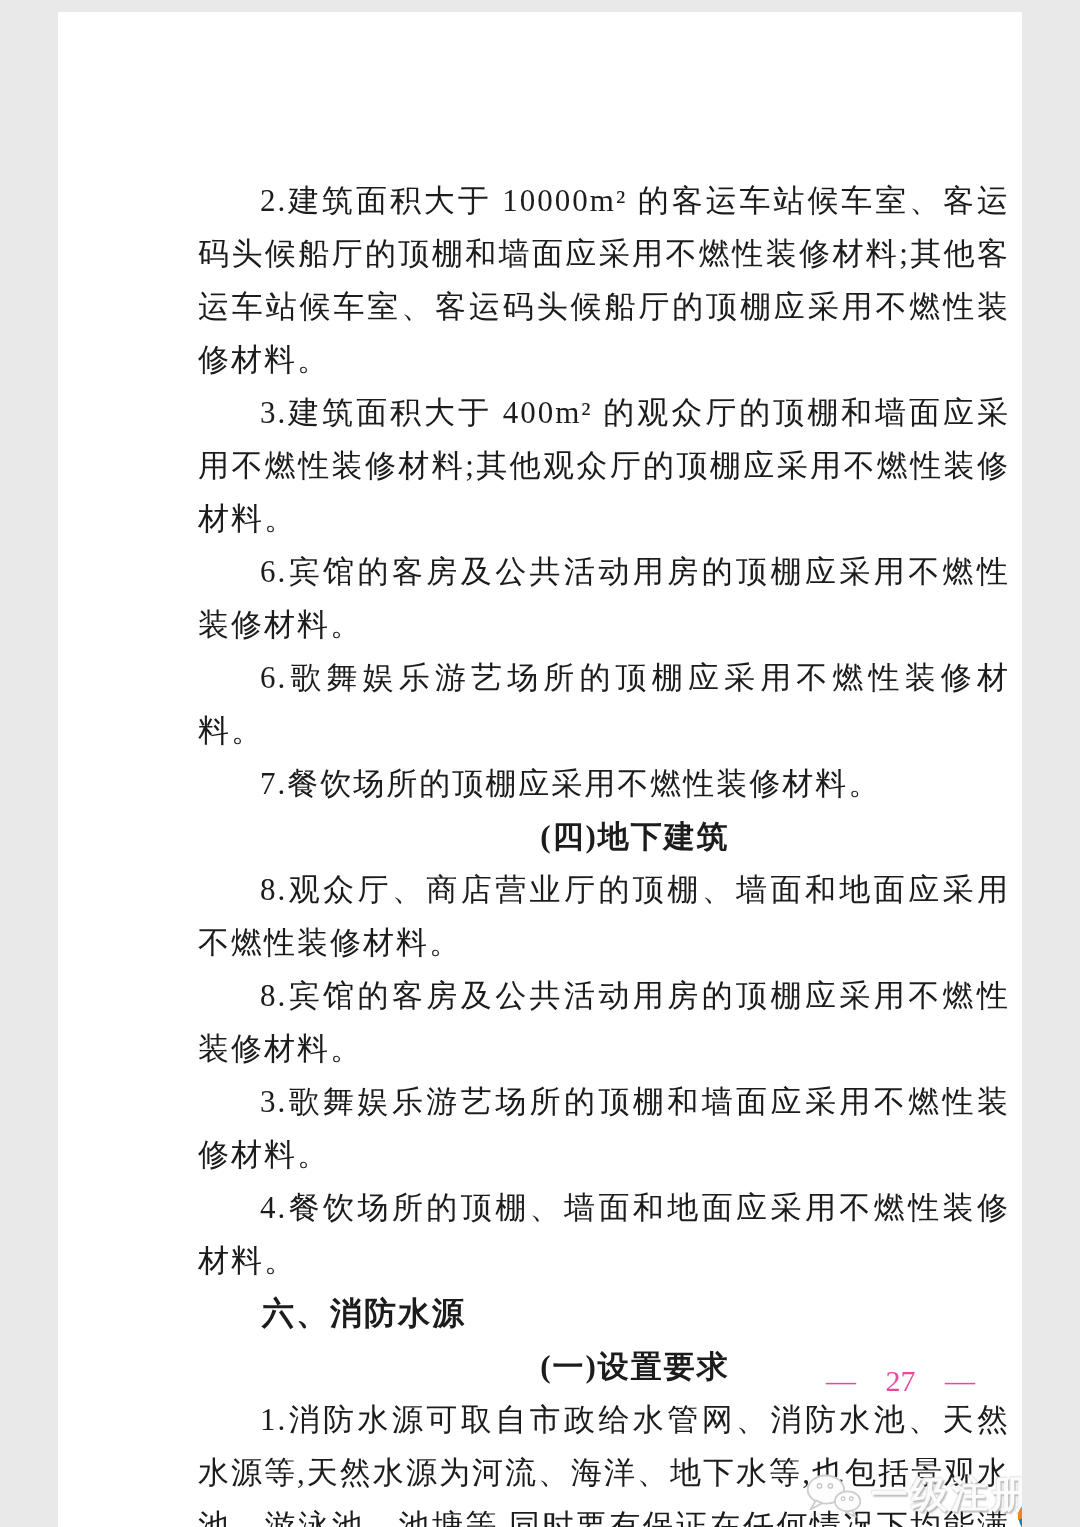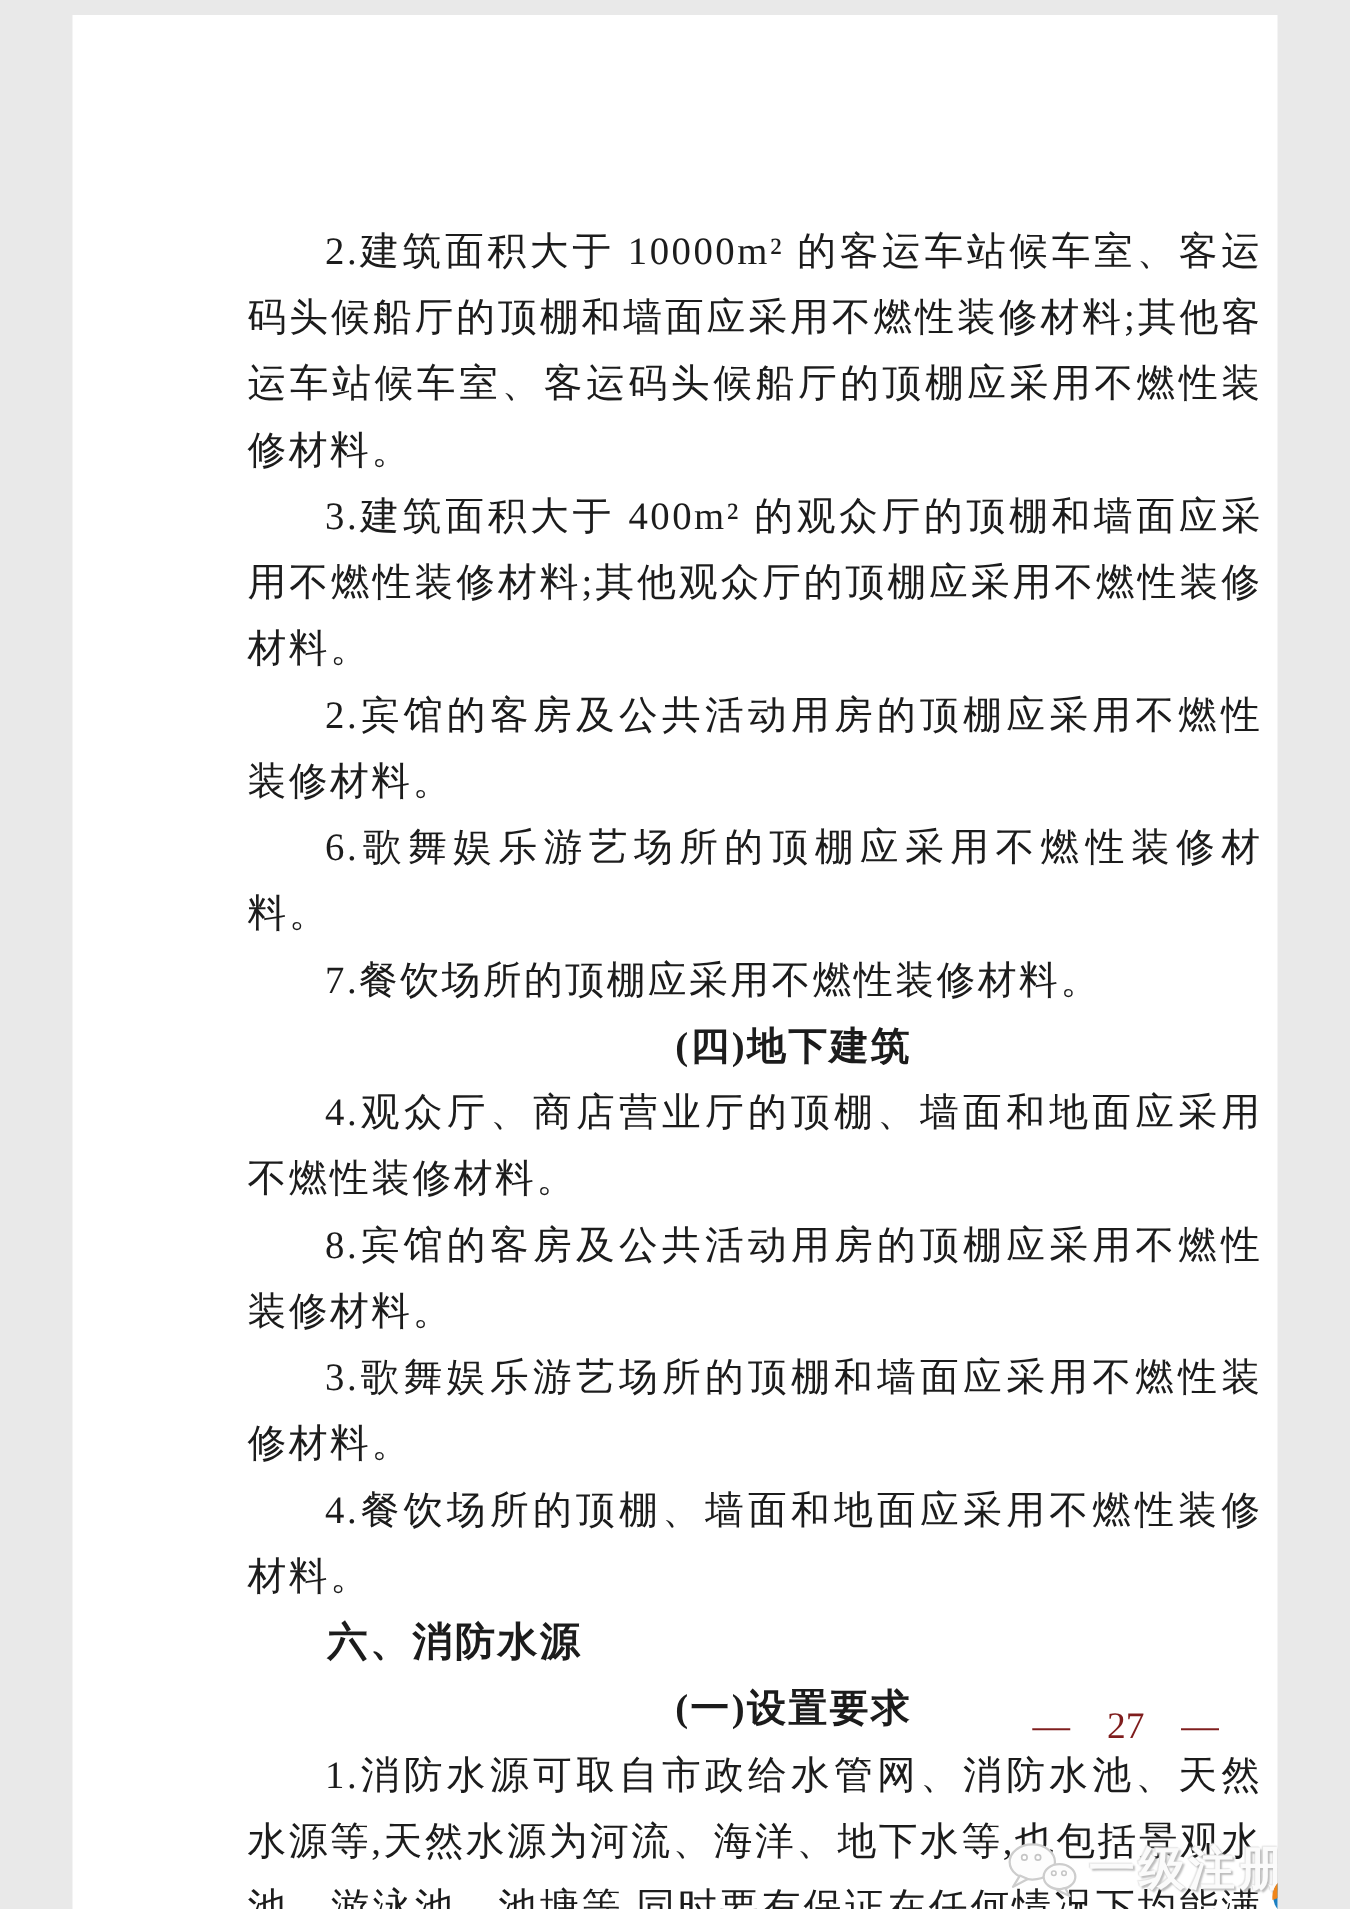--- a/index.html
+++ b/index.html
@@ -36,21 +36,21 @@
     font-size:32px;
     text-align:left;
   }
   .page-number{
     position:absolute;
     left:755px;top:1352px;
     width:175px;
     text-align:center;
     font-size:30px;
     word-spacing:22px;
-    color:#7f1d1d;
+    color:#ec4899;
   }
   .footer{
     position:absolute;
     left:0;top:1450px;width:1080px;height:77px;
   }
   .watermark{
     position:absolute;
     left:747px;top:8px;
     display:flex;align-items:center;gap:8px;
   }
@@ -87,25 +87,25 @@
   }
 </style>
 </head>
 <body>
 
 <div class="page">
 
   <main class="content">
     <p>2.建筑面积大于 10000m² 的客运车站候车室、客运码头候船厅的顶棚和墙面应采用不燃性装修材料;其他客运车站候车室、客运码头候船厅的顶棚应采用不燃性装修材料。</p>
     <p>3.建筑面积大于 400m² 的观众厅的顶棚和墙面应采用不燃性装修材料;其他观众厅的顶棚应采用不燃性装修材料。</p>
-    <p>2.宾馆的客房及公共活动用房的顶棚应采用不燃性装修材料。</p>
+    <p>6.宾馆的客房及公共活动用房的顶棚应采用不燃性装修材料。</p>
     <p>6.歌舞娱乐游艺场所的顶棚应采用不燃性装修材料。</p>
     <p>7.餐饮场所的顶棚应采用不燃性装修材料。</p>
     <p class="sub-heading">(四)地下建筑</p>
-    <p>4.观众厅、商店营业厅的顶棚、墙面和地面应采用不燃性装修材料。</p>
+    <p>8.观众厅、商店营业厅的顶棚、墙面和地面应采用不燃性装修材料。</p>
     <p>8.宾馆的客房及公共活动用房的顶棚应采用不燃性装修材料。</p>
     <p>3.歌舞娱乐游艺场所的顶棚和墙面应采用不燃性装修材料。</p>
     <p>4.餐饮场所的顶棚、墙面和地面应采用不燃性装修材料。</p>
     <p class="section-heading">六、消防水源</p>
     <p class="sub-heading">(一)设置要求</p>
     <p>1.消防水源可取自市政给水管网、消防水池、天然水源等,天然水源为河流、海洋、地下水等,也包括景观水池、游泳池、池塘等,同时要有保证在任何情况下均能满足消防给水系统所需的水量和</p>
   </main>
 
   <div class="page-number">— 27 —</div>
 

